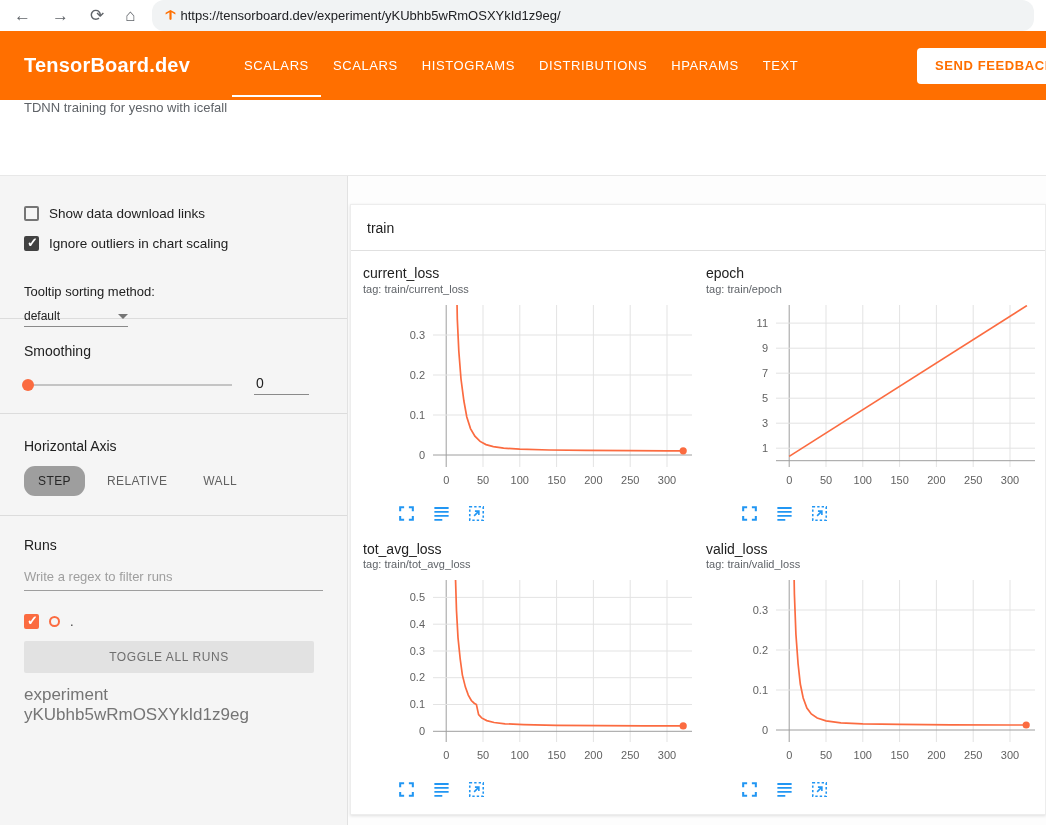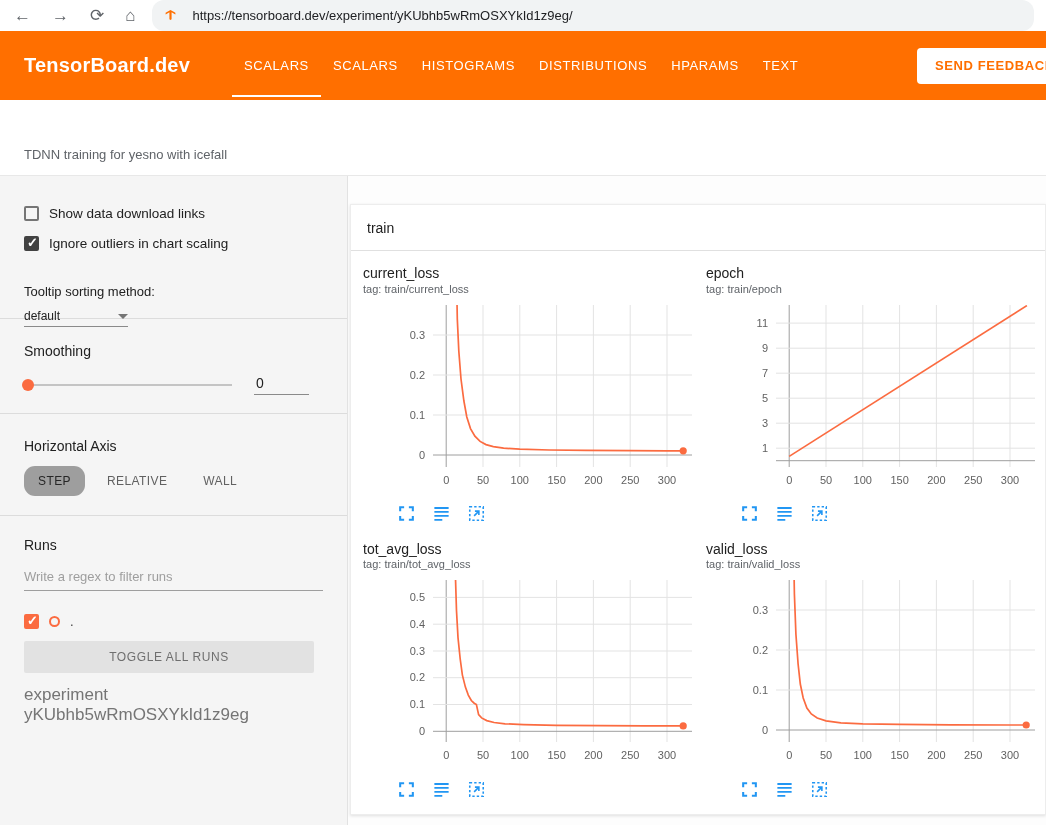--- a/index.html
+++ b/index.html
@@ -9,40 +9,40 @@
   }
   *{margin:0;padding:0;box-sizing:border-box;}
   html,body{width:1046px;height:825px;overflow:hidden;background:#fff;
     font-family:"Liberation Sans",sans-serif;color:#212121;}
 
   
   .browser-bar{height:31px;background:#fff;display:flex;align-items:center;padding-left:14px;}
   .nav-icons{display:flex;align-items:center;gap:21px;color:#5f6368;font-size:17px;}
   .nav-icons span{cursor:pointer;line-height:1;}
   .url-pill{flex:1;height:31px;margin:0 12px 0 16px;background:#f1f3f4;border-radius:12px;
-    display:flex;align-items:center;padding:0 12px;gap:16px;}
+    display:flex;align-items:center;padding:0 12px;gap:4px;}
   .url-text{font-size:13px;color:#202124;white-space:nowrap;overflow:hidden;}
 
   
   .app-header{height:69px;background:var(--orange);display:flex;align-items:stretch;
     position:relative;overflow:hidden;}
   .logo{align-self:center;color:#fff;font-size:20px;font-weight:bold;padding-left:24px;
     letter-spacing:.2px;white-space:nowrap;}
   .tabs{display:flex;align-items:stretch;margin-left:42px;}
   .tab{display:flex;align-items:center;padding:0 12px;color:#fff;font-size:13px;
     letter-spacing:.6px;cursor:pointer;position:relative;white-space:nowrap;}
   .tab.active::after{content:"";position:absolute;left:0;right:0;bottom:3px;height:2px;background:#fff;}
   .feedback-btn{position:absolute;left:917px;top:17px;height:36px;line-height:36px;
     background:#fff;color:var(--orange);border:none;border-radius:4px;padding:0 18px;
     font-size:13px;font-weight:bold;letter-spacing:.6px;white-space:nowrap;cursor:pointer;
     font-family:"Liberation Sans",sans-serif;}
 
   
   .title-bar{height:76px;background:#fff;border-bottom:1px solid #e8e8e8;
-    display:flex;align-items:flex-end;padding:0 0 13px 24px;}
+    display:flex;padding:0 0 13px 24px;}
   .exp-title{font-size:13px;color:#5f6368;}
 
   
   .content{display:flex;height:649px;overflow:hidden;}
 
   
   .sidebar{width:348px;min-width:348px;background:#f5f5f5;border-right:1px solid #e2e2e2;
     padding:26px 24px 0 24px;overflow:hidden;}
   .chk-row{display:flex;align-items:center;gap:10px;font-size:13.5px;color:#212121;
     cursor:pointer;margin-bottom:8px;height:22px;}

